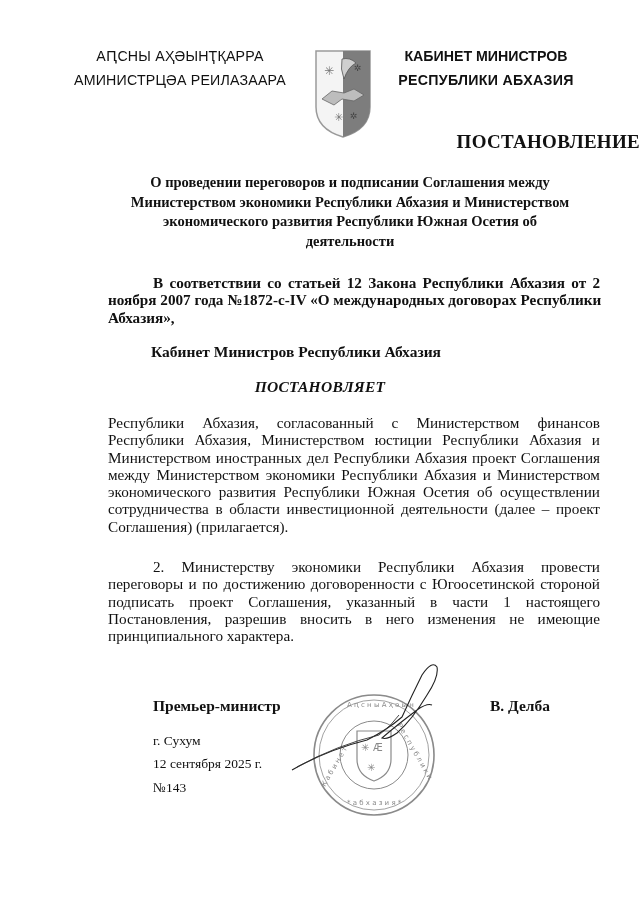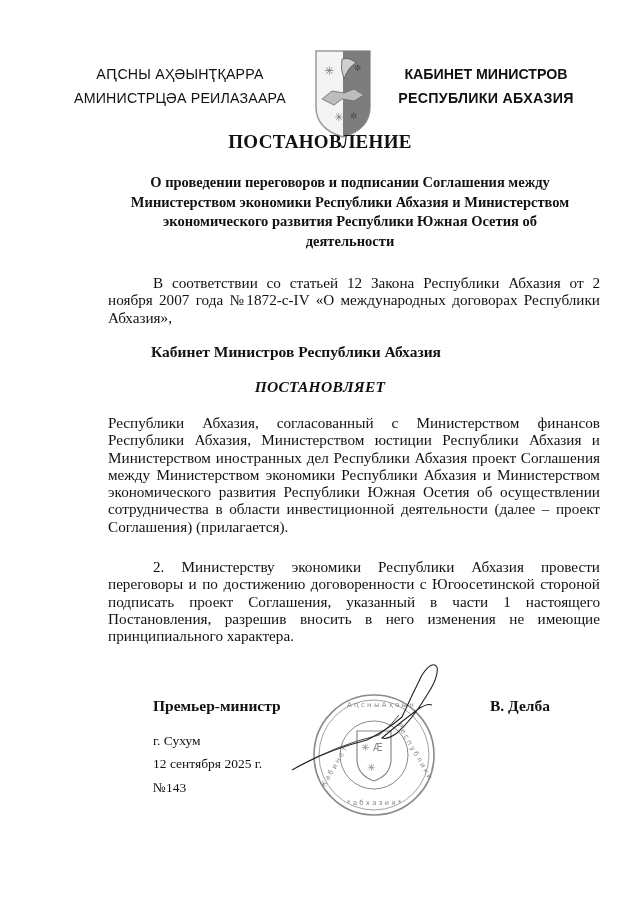--- a/index.html
+++ b/index.html
@@ -1,29 +1,29 @@
 <!DOCTYPE html>
 <html><head>
 <meta charset="utf-8">
 <style>
   html, body { margin: 0; padding: 0; background: #ffffff; }
   body { width: 640px; height: 905px; position: relative; overflow: hidden; color: #111; }
-  .sans { font-family: "Liberation Sans", "DejaVu Sans", sans-serif; margin-top: 18px; }
+  .sans { font-family: "Liberation Sans", "DejaVu Sans", sans-serif; }
   .serif { font-family: "Liberation Serif", "DejaVu Serif", serif; }
 
   .hdr-left { position: absolute; left: 60px; top: 44px; width: 240px; text-align: center; font-size: 14.2px; line-height: 24px; letter-spacing: 0.2px; }
   .hdr-right { position: absolute; left: 376px; top: 44px; width: 220px; text-align: center; font-size: 14.2px; line-height: 24px; font-weight: bold; letter-spacing: 0.3px; }
   .hdr-right div:first-child { letter-spacing: 0; }
   .emblem { position: absolute; left: 314px; top: 49px; width: 58px; height: 90px; }
 
-  .title { position: absolute; left: 0; width: 640px; top: 131px; text-align: center; font-size: 19px; font-weight: bold; letter-spacing: 0.3px; }
+  .title { position: absolute; left: 0; width: 640px; top: 131px; text-align: right; font-size: 19px; font-weight: bold; letter-spacing: 0.3px; }
   .subject { position: absolute; left: 110px; width: 480px; top: 173px; text-align: center; font-size: 14.5px; font-weight: bold; line-height: 19.6px; }
 
   .para { position: absolute; left: 108px; width: 492px; font-size: 15.2px; line-height: 17.3px; text-align: justify; }
-  .p-basis { top: 274px; }
+  .p-basis { top: 274px; font-weight: bold; }
   .cabinet { position: absolute; left: 0; width: 592px; top: 343px; text-align: center; font-size: 15.5px; font-weight: bold; }
   .resolves { position: absolute; left: 0; width: 640px; top: 378px; text-align: center; font-size: 15.5px; font-weight: bold; letter-spacing: 0.3px; font-style: italic; }
   .p-item1 { top: 414px; }
   .p-item2 { top: 558px; }
   .line { display: block; text-align: justify; text-align-last: justify; white-space: nowrap; }
   .line.last { text-align-last: left; }
 
   .sign-title { position: absolute; left: 153px; top: 697px; font-size: 15.5px; font-weight: bold; }
   .sign-name { position: absolute; left: 490px; top: 697px; font-size: 15.5px; font-weight: bold; }
   .place { position: absolute; left: 153px; font-size: 13.5px; }

